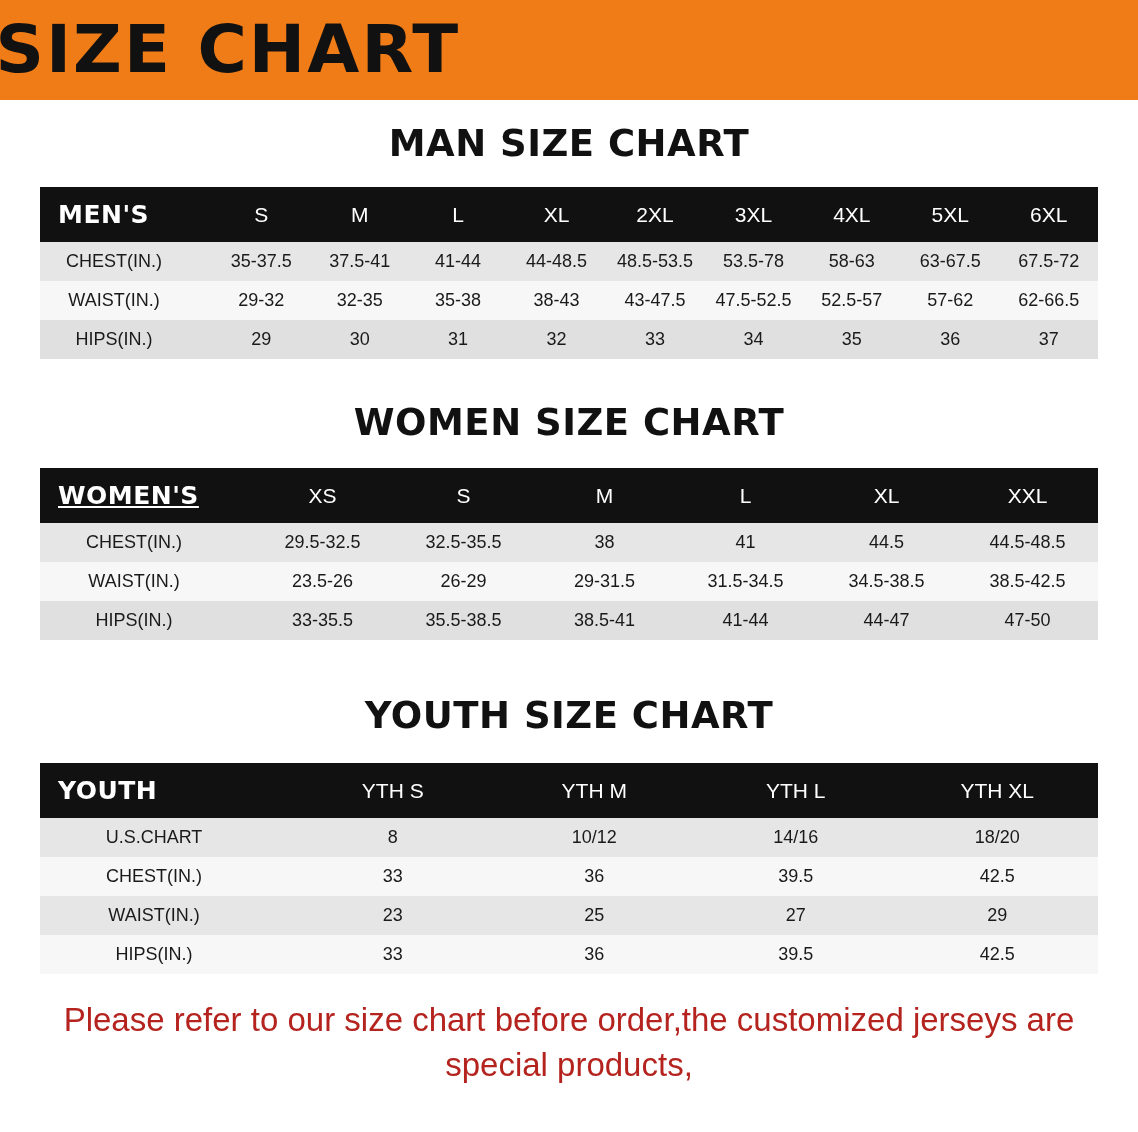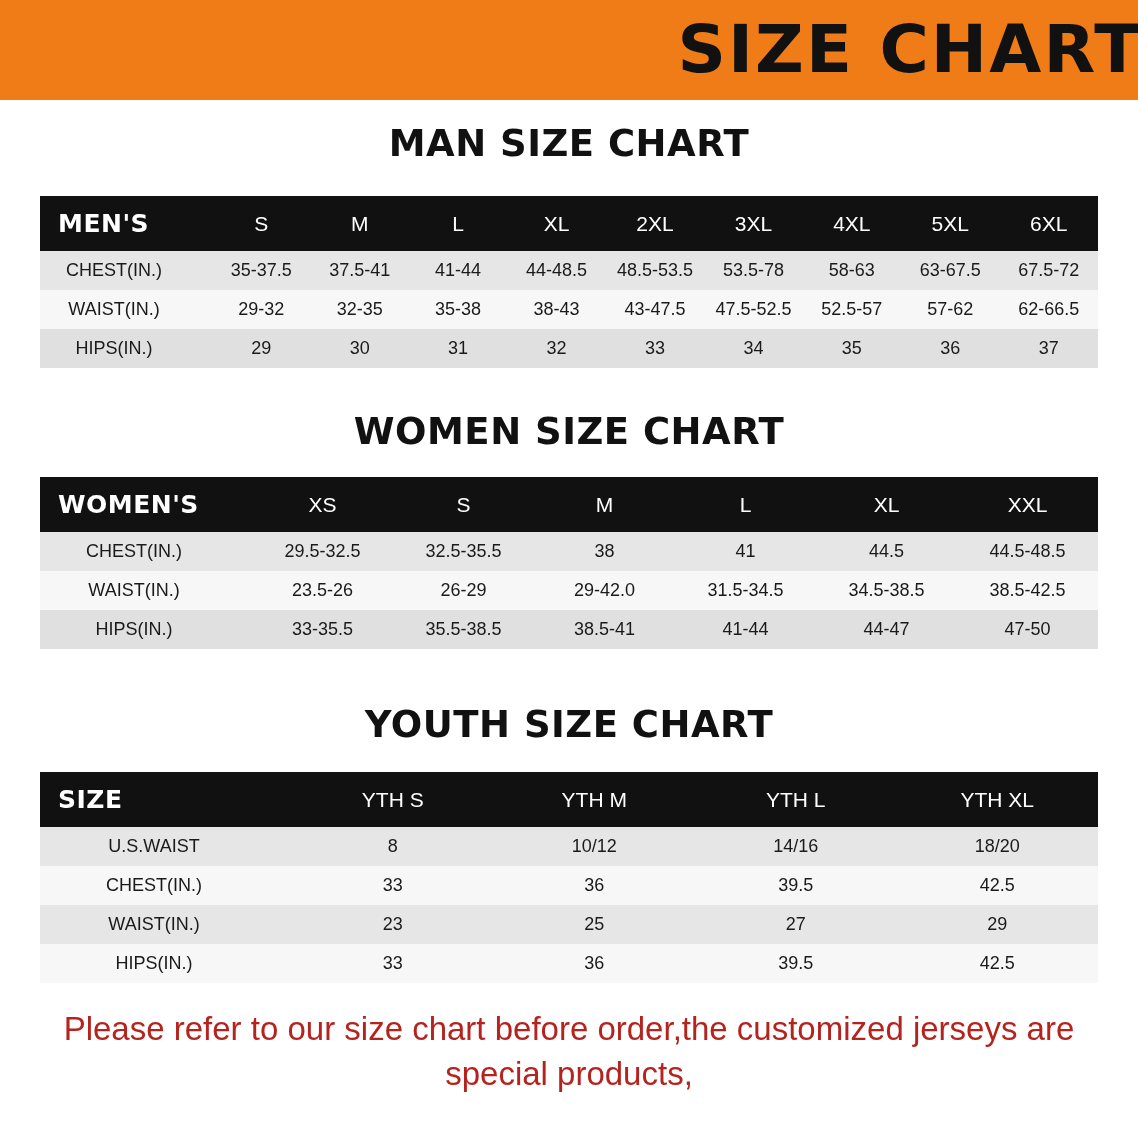--- a/index.html
+++ b/index.html
@@ -17,42 +17,42 @@
     overflow: hidden;
   }
 
   
   .banner {
     width: 100%;
     height: 100px;
     background: #f07c18;
     display: flex;
     align-items: center;
-    justify-content: flex-end;
+    justify-content: flex-start;
   }
   .banner-title {
     font-family: "DejaVu Sans", sans-serif;
     font-weight: bold;
     font-size: 66px;
     letter-spacing: 2px;
     color: #111111;
     line-height: 1;
     transform: scaleX(1.02);
   }
 
   
   .section-heading {
     text-align: center;
     font-family: "DejaVu Sans", sans-serif;
     font-weight: bold;
     font-size: 37px;
     color: #111111;
     letter-spacing: 0.5px;
   }
-  .sh-man    { margin-top: 22px; margin-bottom: 31px; }
+  .sh-man    { margin-top: 22px; margin-bottom: 22px; }
   .sh-women  { margin-top: 42px; margin-bottom: 24px; }
   .sh-youth  { margin-top: 54px; margin-bottom: 26px; }
 
   
   .tbl-wrap { padding: 0 40px; }
   table.size {
     width: 1058px;
     border-collapse: collapse;
     table-layout: fixed;
   }
@@ -100,21 +100,21 @@
   .youth col.c0 { width: 252px; }
   .youth thead th { font-size: 22px; }
   .youth tbody td { font-size: 19px; padding: 13px 2px; }
   .youth tbody td.rowlabel { padding-right: 18px; text-align: center; }
 
   .women thead th { font-size: 22px; padding: 16px 2px; }
   .women tbody td { font-size: 19px; padding: 11px 2px; }
   .women tbody td.rowlabel { padding-right: 10px; text-align: center; }
 
   .men thead th.corner { font-size: 26px; }
-  .women thead th.corner { font-size: 26px; }
+  .women thead th.corner { font-size: 26px; text-decoration: underline; }
   .youth thead th.corner { font-size: 26px; }
 
   
   .note {
     margin-top: 24px;
     padding: 0 40px;
     text-align: center;
     color: #b5231f;
     font-family: "Liberation Sans", sans-serif;
     font-size: 33px;
@@ -231,21 +231,21 @@
           <td>32.5-35.5</td>
           <td>38</td>
           <td>41</td>
           <td>44.5</td>
           <td>44.5-48.5</td>
         </tr>
         <tr class="zebra-b">
           <td class="rowlabel">WAIST(IN.)</td>
           <td>23.5-26</td>
           <td>26-29</td>
-          <td>29-42.0</td>
+          <td>29-31.5</td>
           <td>31.5-34.5</td>
           <td>34.5-38.5</td>
           <td>38.5-42.5</td>
         </tr>
         <tr class="zebra-c">
           <td class="rowlabel">HIPS(IN.)</td>
           <td>33-35.5</td>
           <td>35.5-38.5</td>
           <td>38.5-41</td>
           <td>41-44</td>
@@ -261,30 +261,30 @@
     <table class="size youth">
       <colgroup>
           <col class="c0">
           <col>
           <col>
           <col>
           <col>
         </colgroup>
       <thead>
         <tr>
-          <th class="corner">SIZE</th>
+          <th class="corner">YOUTH</th>
           <th>YTH S</th>
           <th>YTH M</th>
           <th>YTH L</th>
           <th>YTH XL</th>
         </tr>
       </thead>
       <tbody>
         <tr class="zebra-a">
-          <td class="rowlabel">U.S.WAIST</td>
+          <td class="rowlabel">U.S.CHART</td>
           <td>8</td>
           <td>10/12</td>
           <td>14/16</td>
           <td>18/20</td>
         </tr>
         <tr class="zebra-b">
           <td class="rowlabel">CHEST(IN.)</td>
           <td>33</td>
           <td>36</td>
           <td>39.5</td>

